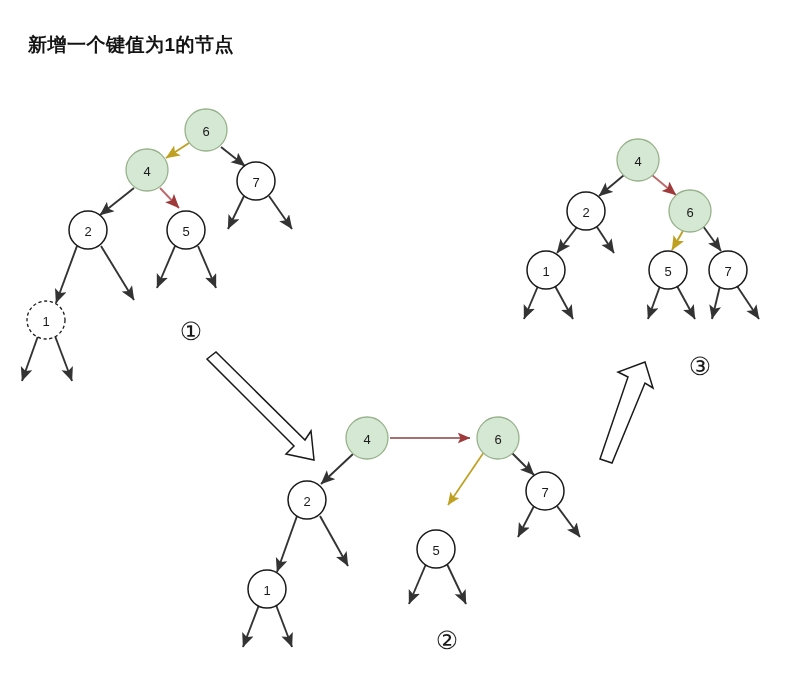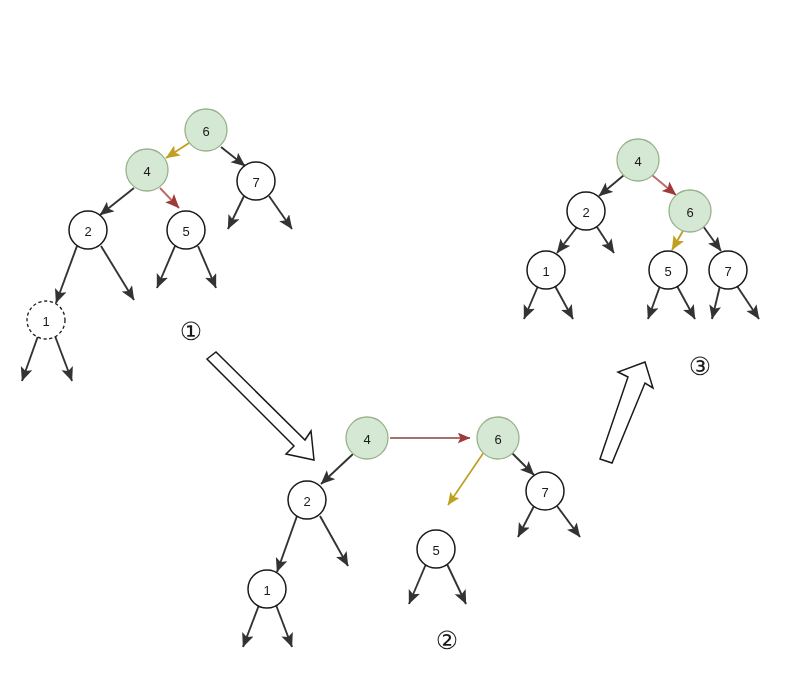--- a/index.html
+++ b/index.html
@@ -47,20 +47,21 @@
     fill: #1a1a1a;
     text-anchor: middle;
     dominant-baseline: central;
   }
 </style>
 </head>
 <body>
 
 <div id="canvas">
 
+  <div id="title">新增一个键值为1的节点</div>
 
   <svg class="diagram" viewBox="0 0 786 681" xmlns="http://www.w3.org/2000/svg">
     <defs>
       <marker id="ah-dark" markerWidth="9" markerHeight="9" refX="7.2" refY="3.2" orient="auto" markerUnits="strokeWidth">
         <path d="M0,0 L7.4,3.2 L0,6.4 L1.6,3.2 z" fill="#333333"></path>
       </marker>
       <marker id="ah-red" markerWidth="9" markerHeight="9" refX="7.2" refY="3.2" orient="auto" markerUnits="strokeWidth">
         <path d="M0,0 L7.4,3.2 L0,6.4 L1.6,3.2 z" fill="#a03a3a"></path>
       </marker>
       <marker id="ah-yellow" markerWidth="9" markerHeight="9" refX="7.2" refY="3.2" orient="auto" markerUnits="strokeWidth">

